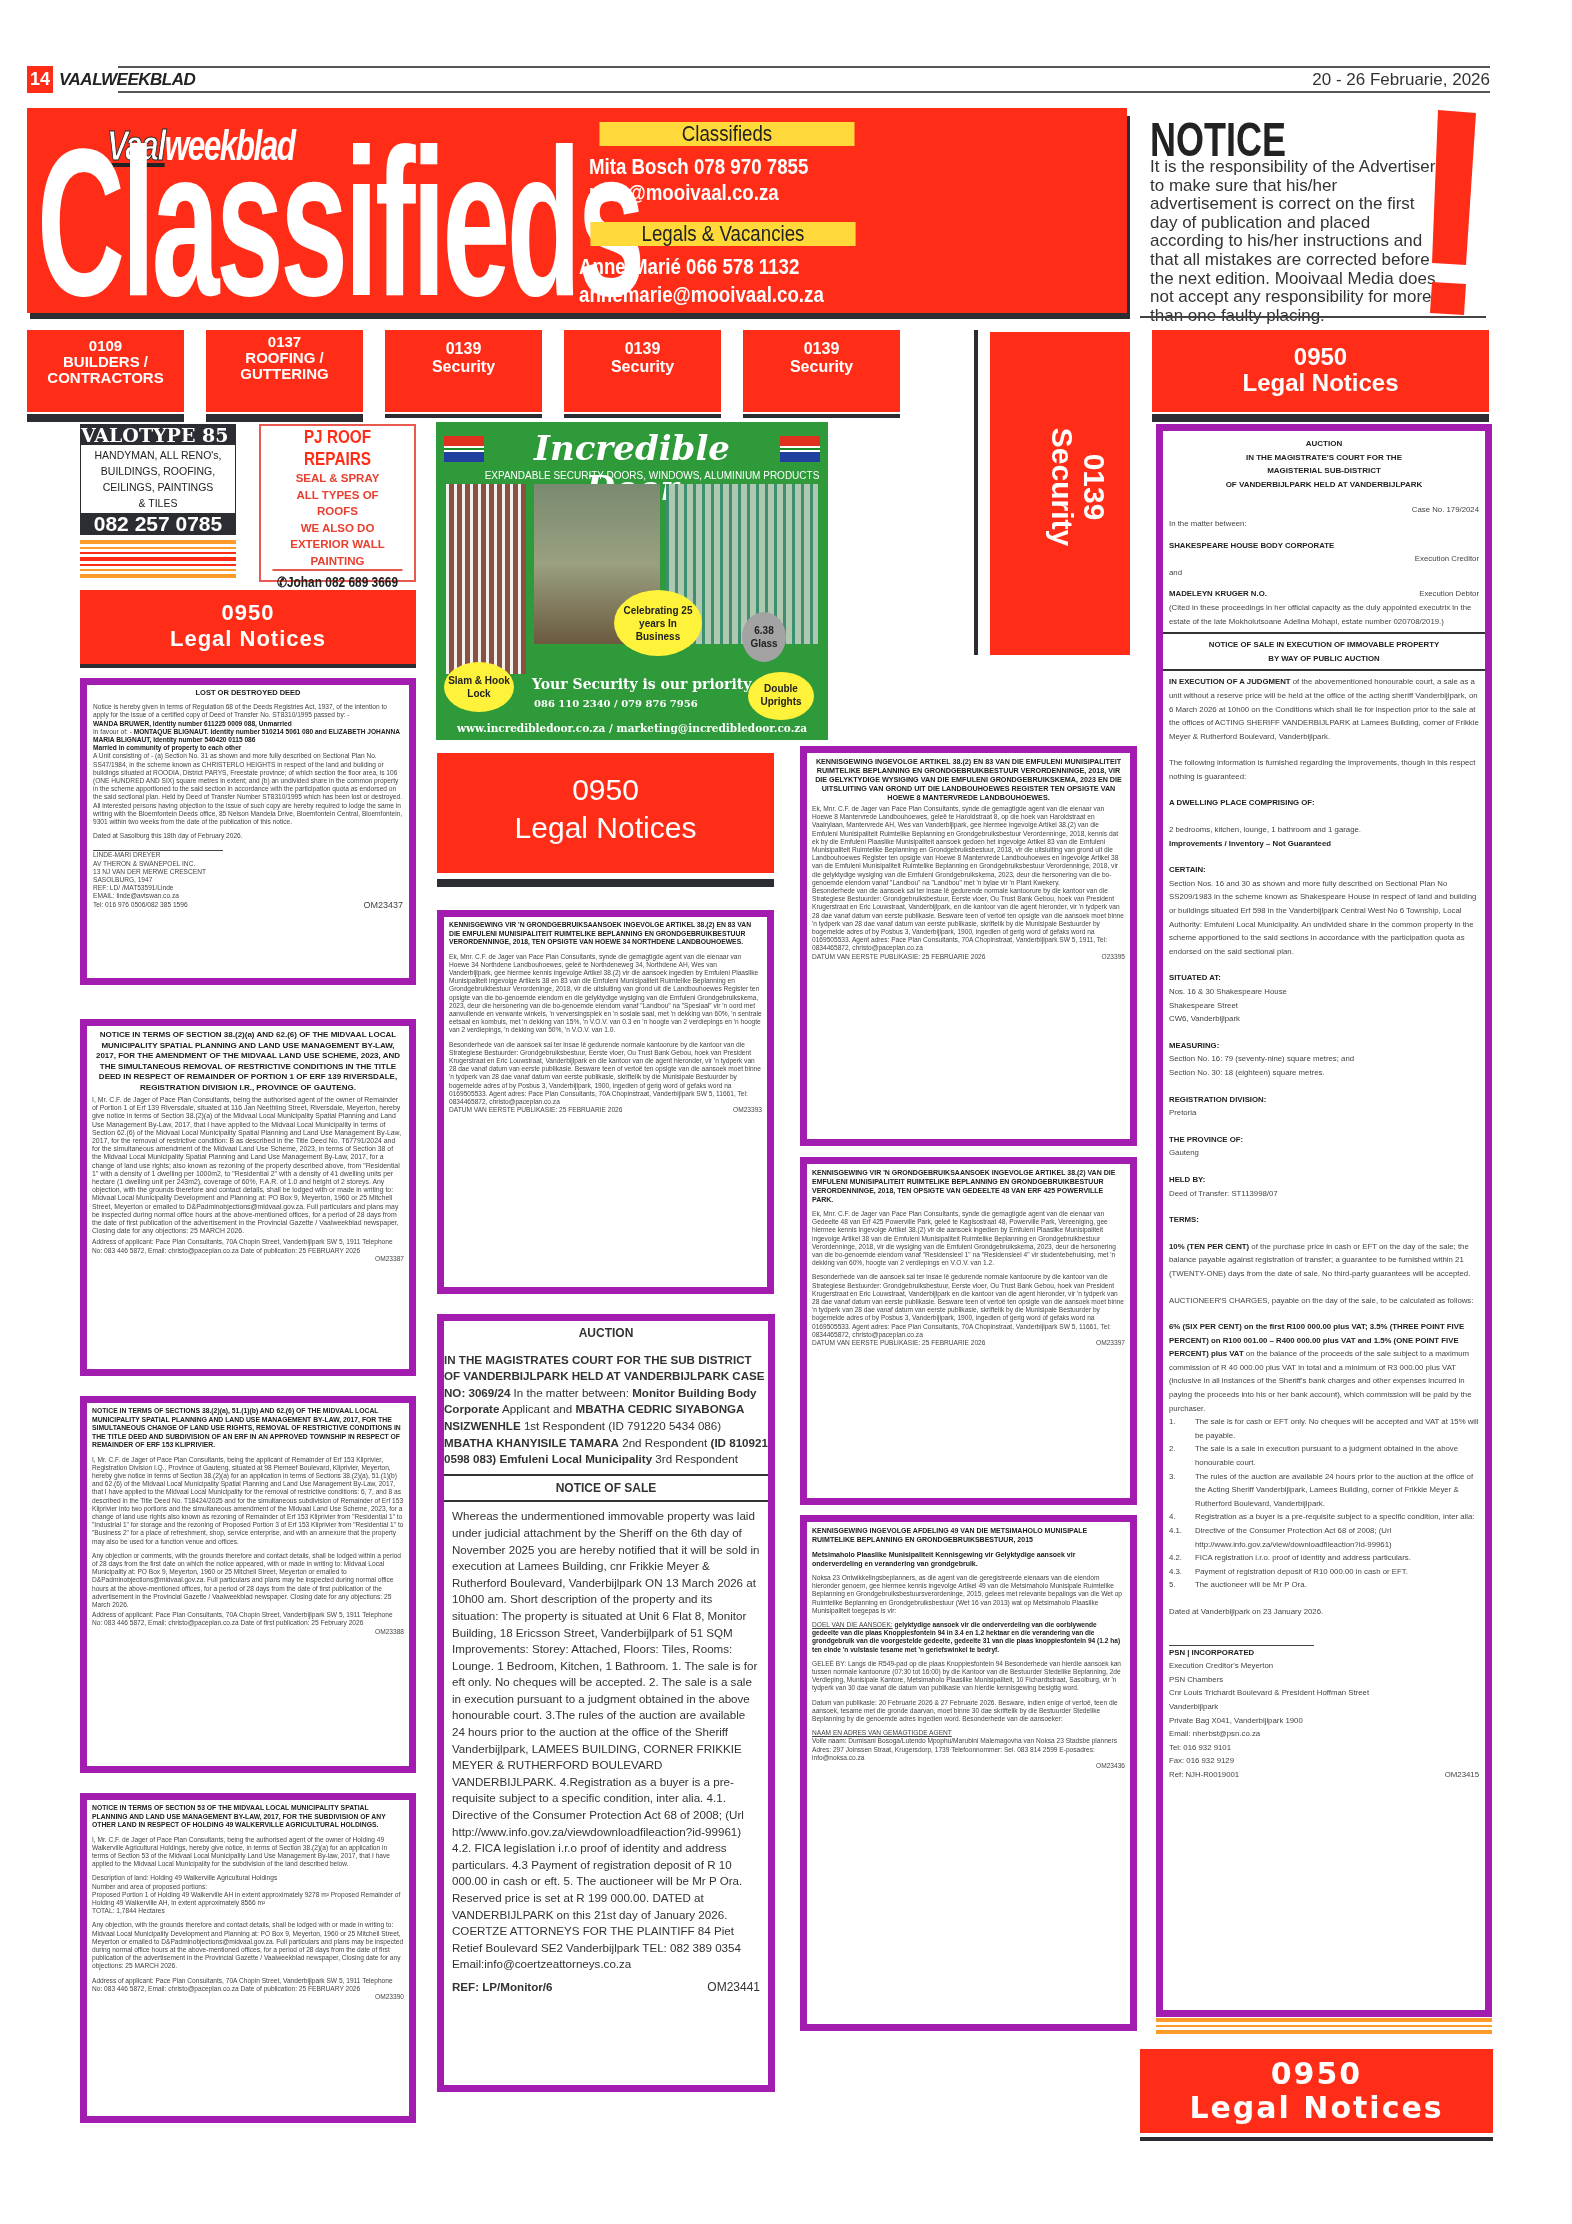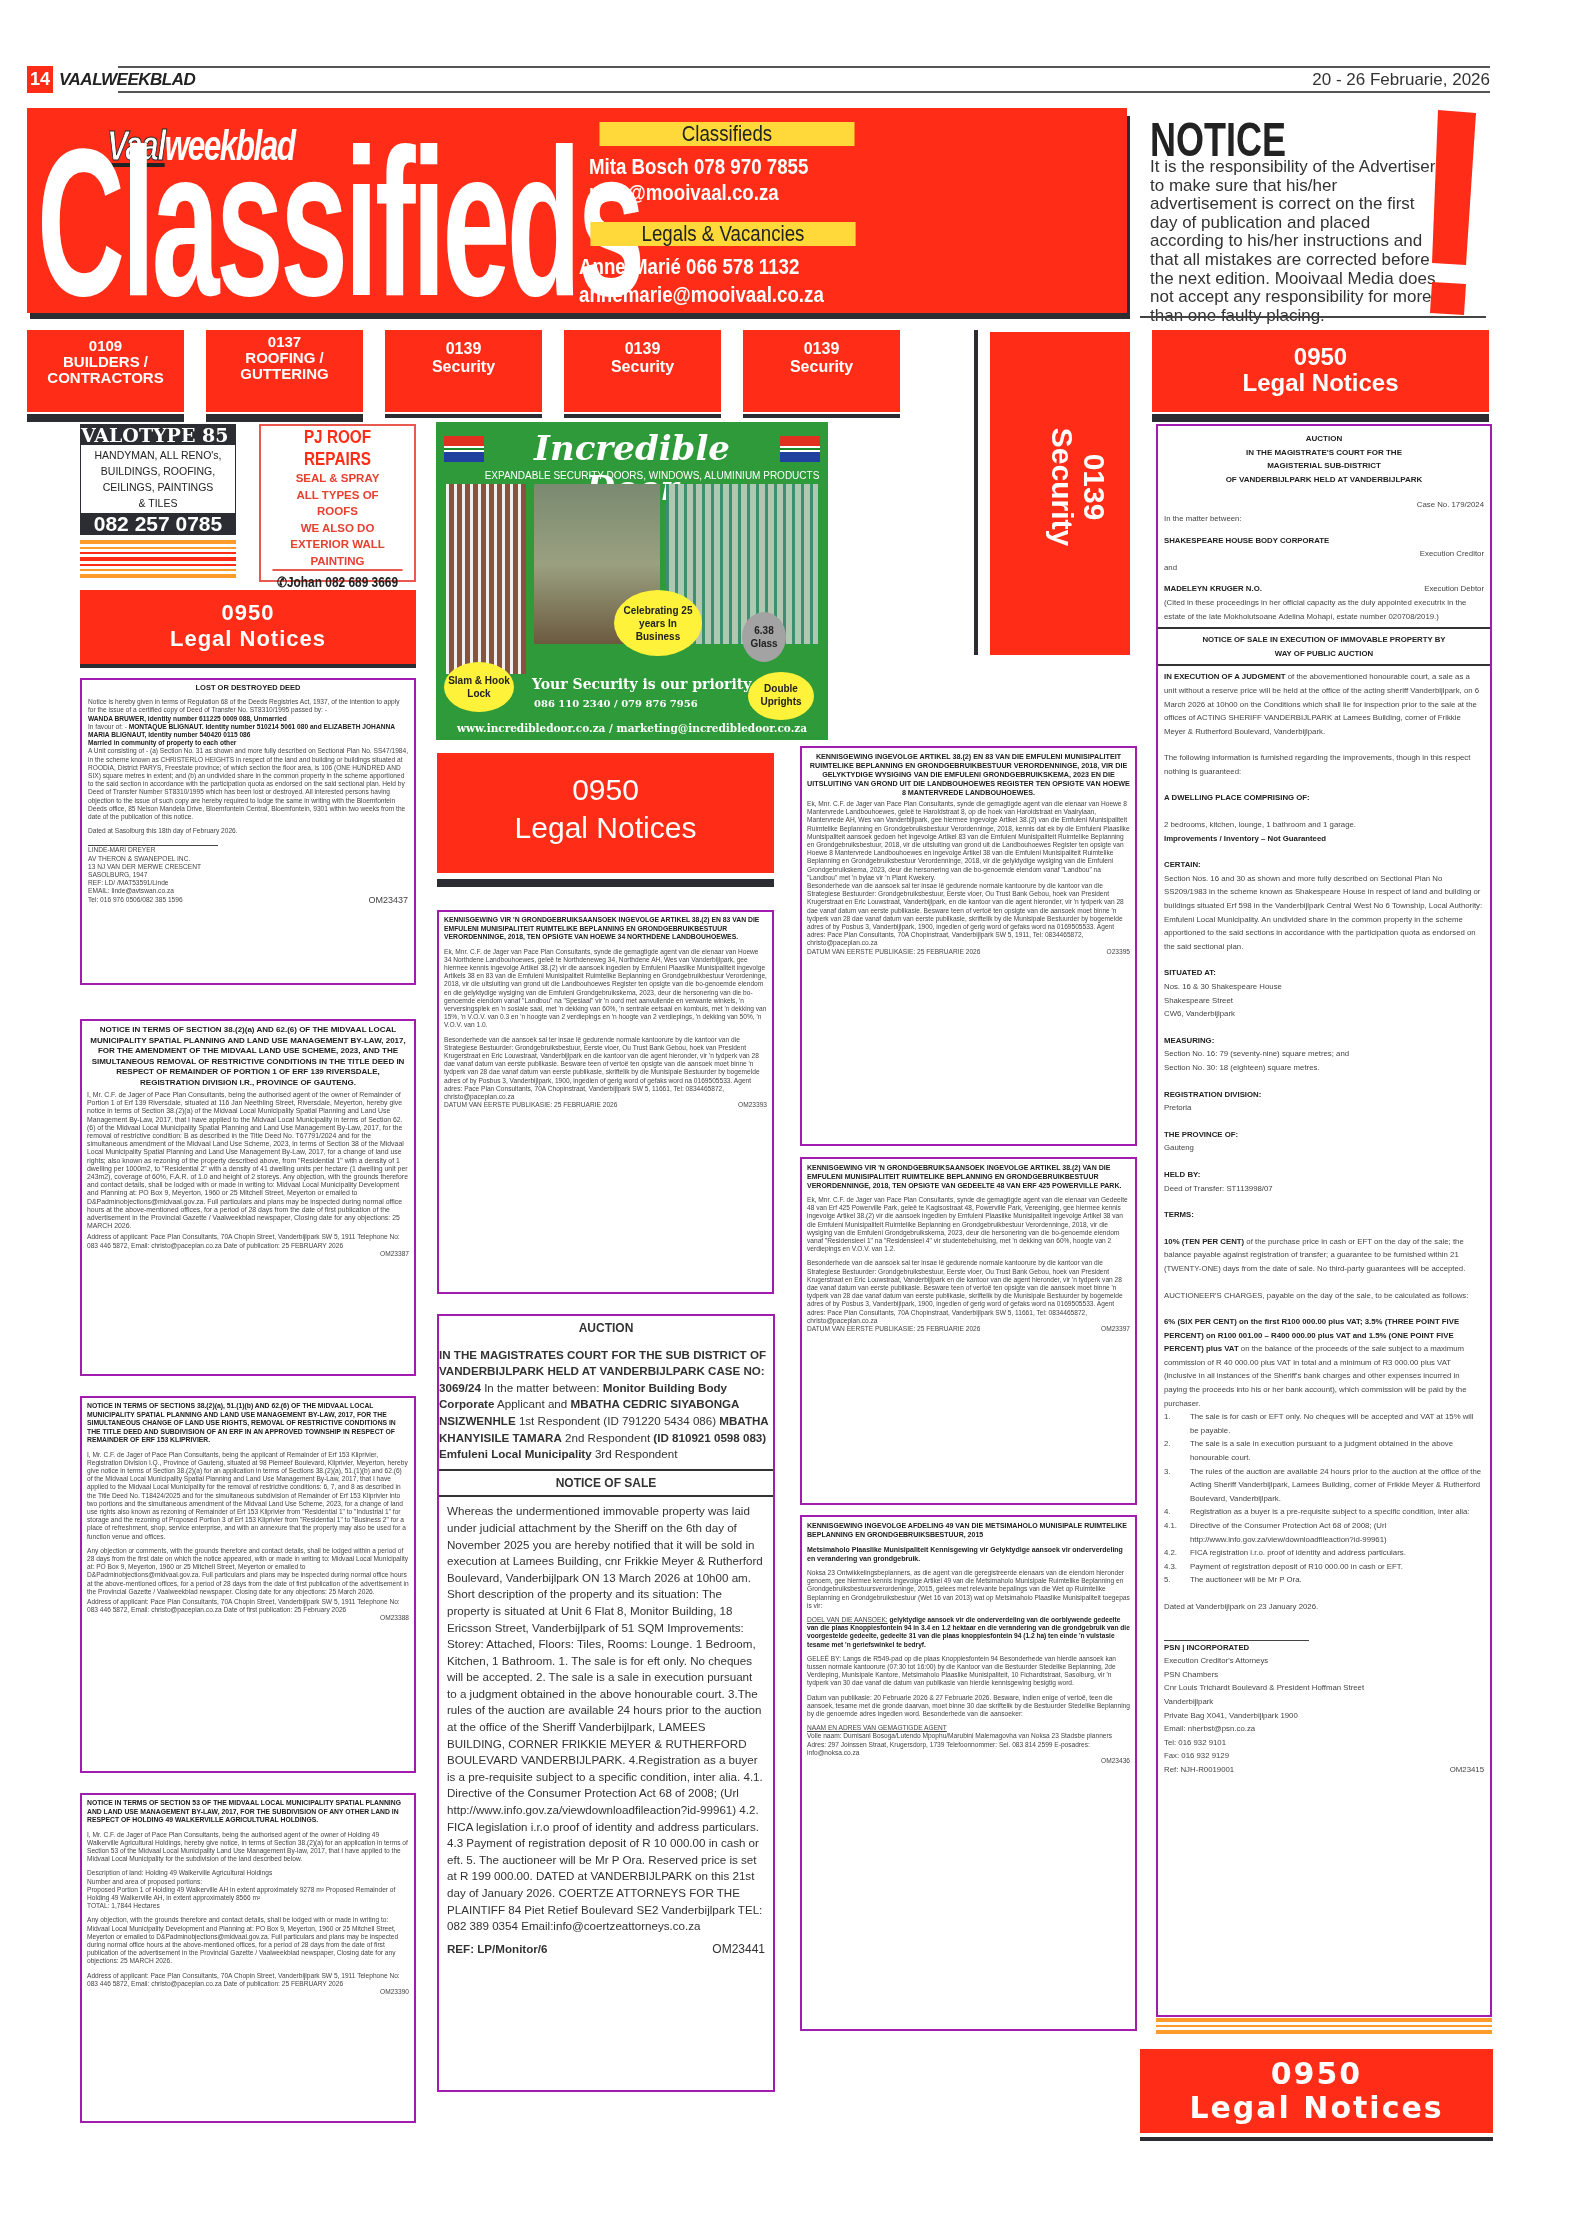--- a/index.html
+++ b/index.html
@@ -19,21 +19,21 @@
 .cls-title{left:10px;top:20px;font-size:210px;font-weight:bold;color:#fff;letter-spacing:-6px;line-height:190px;transform:scaleX(0.58);transform-origin:left;font-family:"Liberation Sans",sans-serif}
 .ybox{background:#ffd93a;color:#222;text-align:center;font-size:22px;transform:scaleX(0.85)}
 .contact{color:#fff;font-size:22px;font-weight:bold;transform:scaleX(0.85);transform-origin:left}
 .notice-title{left:1150px;top:112px;font-size:48px;font-weight:bold;color:#222;transform:scaleX(0.75);transform-origin:left}
 .notice-body{left:1150px;top:158px;width:290px;font-size:17px;line-height:18.6px;color:#333}
 .excl{left:1430px;top:110px;width:46px;height:205px}
 .notice-line{left:1140px;top:316px;width:346px;height:2px;background:#444}
 .cat{top:330px;height:82px;color:#fff;text-align:center;font-weight:bold;font-size:20px;line-height:20px;padding-top:10px}
 .cat .n{display:block}
 .cat-sh{height:8px;background:#2b2d33}
-.box{border:2px solid #a21caf;background:#fff}
+.box{border:7px solid #a21caf;background:#fff}
 .small{font-size:6.6px;line-height:8.2px;color:#444}
 .ttl-c{text-align:center;font-weight:bold}
 .sep{height:8px;background:#2b2d33}
 .om{float:right}
 .stripes{position:absolute}
 .stripes div{height:4px;margin-bottom:3px}
 </style>
 </head>
 <body>
 
@@ -329,21 +329,21 @@
           <span>Payment of registration deposit of R10 000.00 in cash or EFT.</span>
         </div>
       <div style="display:flex">
           <span style="width:26px;flex:none">5.</span>
           <span>The auctioneer will be Mr P Ora.</span>
         </div>
     </div>
     <div style="margin-top:13px">Dated at Vanderbijlpark on 23 January 2026.</div>
     <div style="margin-top:26px;border-top:1px solid #444;width:145px"></div>
     <div style="font-weight:bold;color:#222">PSN | INCORPORATED</div>
-    <div>Execution Creditor's Attorneys</div>
+    <div>Execution Creditor's Meyerton</div>
     <div>PSN Chambers</div>
     <div>Cnr Louis Trichardt Boulevard &amp; President Hoffman Street</div>
     <div>Vanderbijlpark</div>
     <div>Private Bag X041, Vanderbijlpark 1900</div>
     <div>Email: nherbst@psn.co.za</div>
     <div>Tel: 016 932 9101</div>
     <div>Fax: 016 932 9129</div>
     <div><span>Ref: NJH-R0019001</span><span class="om">OM23415</span></div>
   </div>
 </div>

